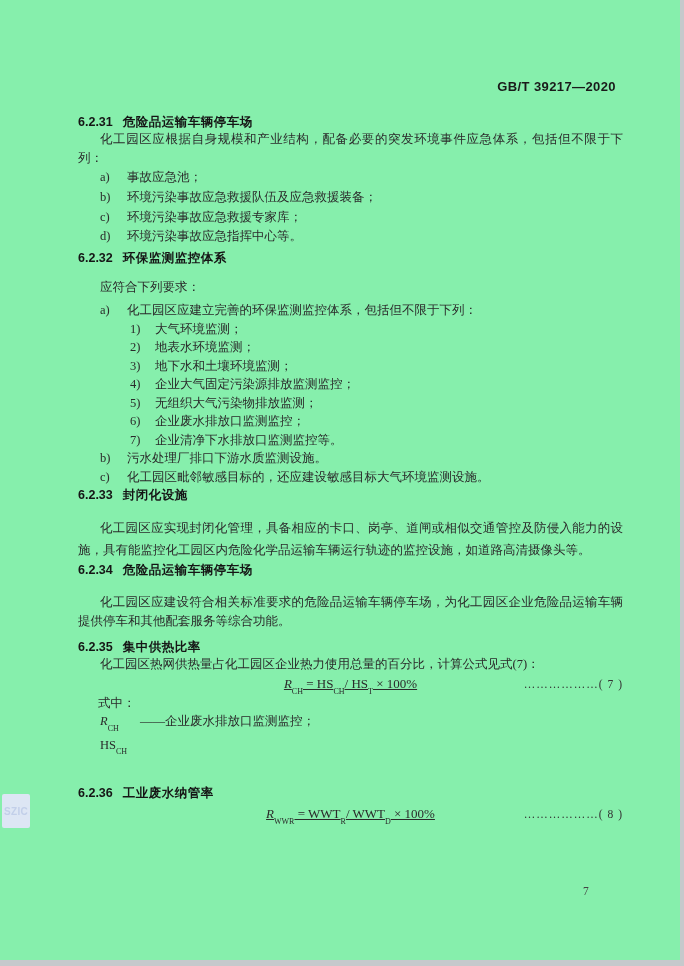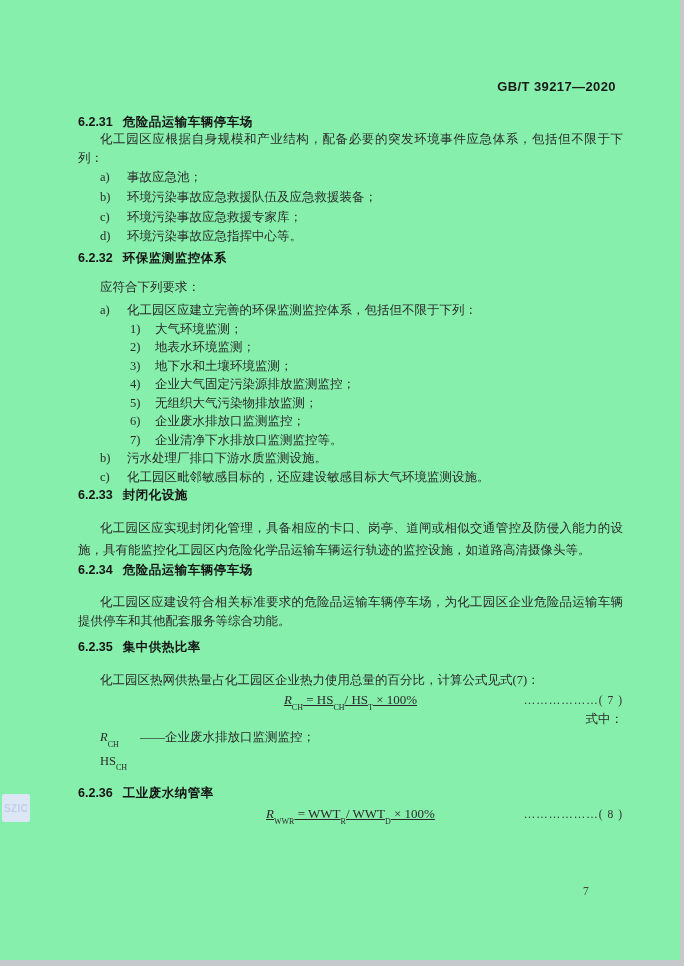--- a/index.html
+++ b/index.html
@@ -33,27 +33,27 @@
   .para.one{line-height:19px;margin-top:0;font-family:Liberation Serif, serif;}
   .li{display:flex;line-height:19.8px;}
   .li .lbl{flex:0 0 27px;padding-left:22px;box-sizing:content-box;}
   .li .lbl2{flex:0 0 25px;margin-left:52px;}
   .s32 .li{line-height:18.5px;}
   .s32 .list{margin-top:4px;}
   .formula-line{position:relative;height:20px;line-height:20px;text-align:center;font-size:13px;text-decoration:underline;}
   .formula i{font-family:"Liberation Serif",serif;}
   .formula sub{font-size:8px;position:relative;top:2px;letter-spacing:0;}
   .leader{position:absolute;right:0;top:0;font-size:11.5px;letter-spacing:1px;color:#333;}
-  .where{line-height:18px;padding-left:20px;text-align:right;}
+  .where{line-height:18px;padding-left:20px;}
   .def{display:flex;line-height:18px;padding-left:22px;}
   .def .var{flex:0 0 40px;font-size:12.5px;}
   .def .var sub{font-size:8px;position:relative;top:2px;}
   .page-number{position:absolute;left:583px;top:885px;font-size:11.5px;color:#444;}
   .watermark{
-    position:absolute;left:2px;top:794px;width:28px;height:28px;
+    position:absolute;left:2px;top:794px;width:28px;height:34px;
     background:#dde6f4;border-radius:2px;
     display:flex;align-items:center;justify-content:center;
     font-family:"Liberation Sans",sans-serif;font-weight:bold;
     font-size:10px;color:#c2cfe9;letter-spacing:.3px;
   }
   .edge-right{position:absolute;right:0;top:0;width:4px;height:966px;background:#c6c9cc;}
   .edge-bottom{position:absolute;left:0;bottom:0;width:684px;height:6px;background:#c6c9cc;}
 </style>
 </head>
 <body>
@@ -152,21 +152,21 @@
       <span class="sec-title">危险品运输车辆停车场</span>
     </div>
     <div class="para" style="margin-top:15px;line-height:19px">化工园区应建设符合相关标准要求的危险品运输车辆停车场，为化工园区企业危险品运输车辆提供停车和其他配套服务等综合功能。</div>
   </div>
 
   <div class="section" style="top:640px">
     <div class="sec-head">
       <span class="sec-num">6.2.35</span>
       <span class="sec-title">集中供热比率</span>
     </div>
-    <div class="para" style="margin-top:16px;line-height:19px">化工园区热网供热量占化工园区企业热力使用总量的百分比，计算公式见式(7)：</div>
+    <div class="para" style="margin-top:0;line-height:19px">化工园区热网供热量占化工园区企业热力使用总量的百分比，计算公式见式(7)：</div>
     <div class="formula-line">
       <span class="formula"><i>R</i><sub>CH</sub><span> = HS</span><sub>CH</sub><span>/ HS</span><sub>T</sub><span> × 100%</span></span>
       <span class="leader"><span>………………</span><span>( 7 )</span></span>
     </div>
     <div class="where">式中：</div>
     <div class="def">
       <span class="var"><i>R</i><sub>CH</sub></span>
       <span>——企业废水排放口监测监控；</span>
     </div>
     <div class="def">

